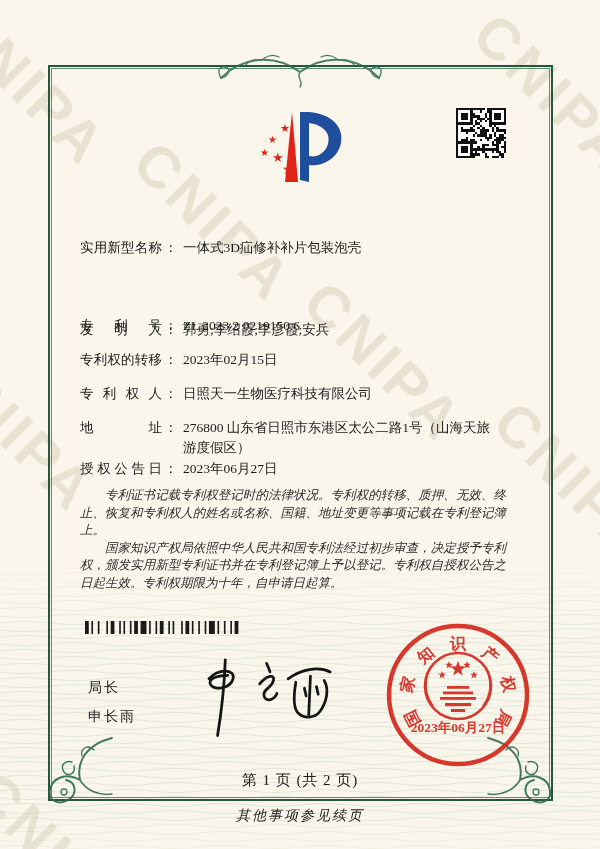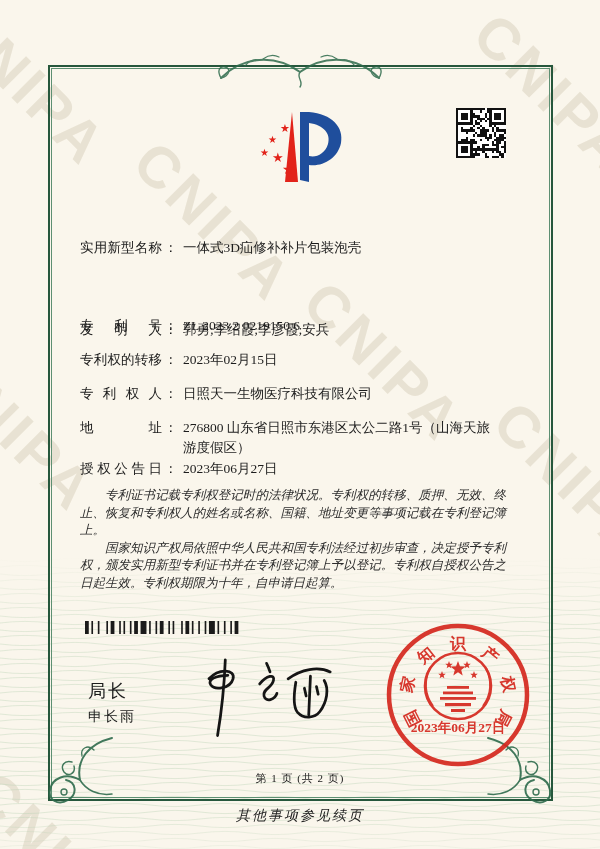--- a/index.html
+++ b/index.html
@@ -37,27 +37,27 @@
   .val-wrap{width:314px;}
   .grp2{position:absolute;left:218px;top:0;white-space:nowrap;}
   .grp2 .lbl{width:70px;}
 
   #paras{position:absolute;left:80px;top:487px;width:426px;font-size:12.5px;
          line-height:17.6px;font-style:italic;color:#2c2c2c;text-align:justify;}
   #paras p{margin:0;text-indent:2em;}
 
   #barcode{position:absolute;left:85px;top:621px;}
 
-  #sig-title{position:absolute;left:88px;top:679px;font-size:18px;letter-spacing:2px;font-family:"Liberation Sans","DejaVu Sans",sans-serif;}
+  #sig-title{position:absolute;left:88px;top:679px;font-size:14px;letter-spacing:2px;font-family:"Liberation Sans","DejaVu Sans",sans-serif;}
   #sig-name{position:absolute;left:88px;top:708px;font-size:14px;letter-spacing:2px;font-family:"Liberation Sans","DejaVu Sans",sans-serif;}
   #signature{position:absolute;left:178px;top:650px;}
 
   #seal{position:absolute;left:383px;top:620px;}
 
-  #page-num{position:absolute;left:0;top:771px;width:600px;text-align:center;font-size:11px;letter-spacing:1px;}
+  #page-num{position:absolute;left:0;top:771px;width:600px;text-align:center;font-size:15px;letter-spacing:1px;}
   #continuation{position:absolute;left:0;top:807px;width:600px;text-align:center;
                 font-size:14px;font-style:italic;letter-spacing:2px;color:#222;}
 </style>
 </head>
 <body>
 
 <div id="page">
 
   <div id="wm-layer">
       <div class="wm" style="left: -18px; top: -8px;">CNIPA</div>

